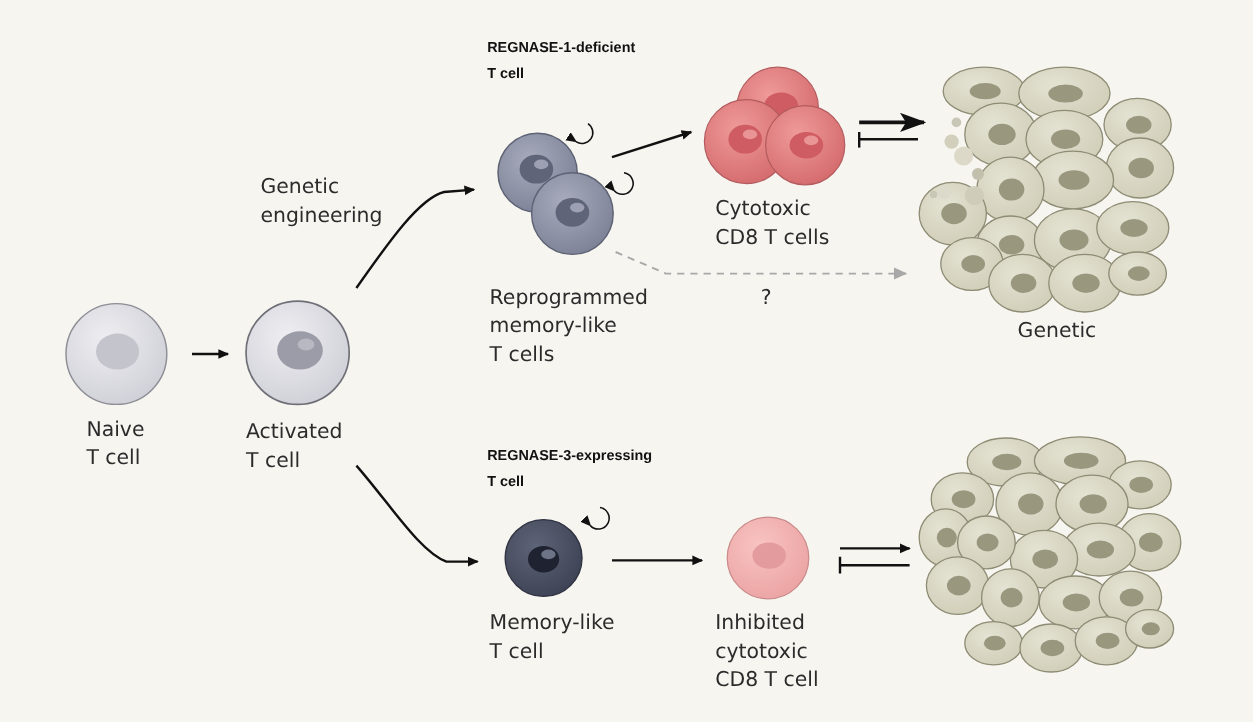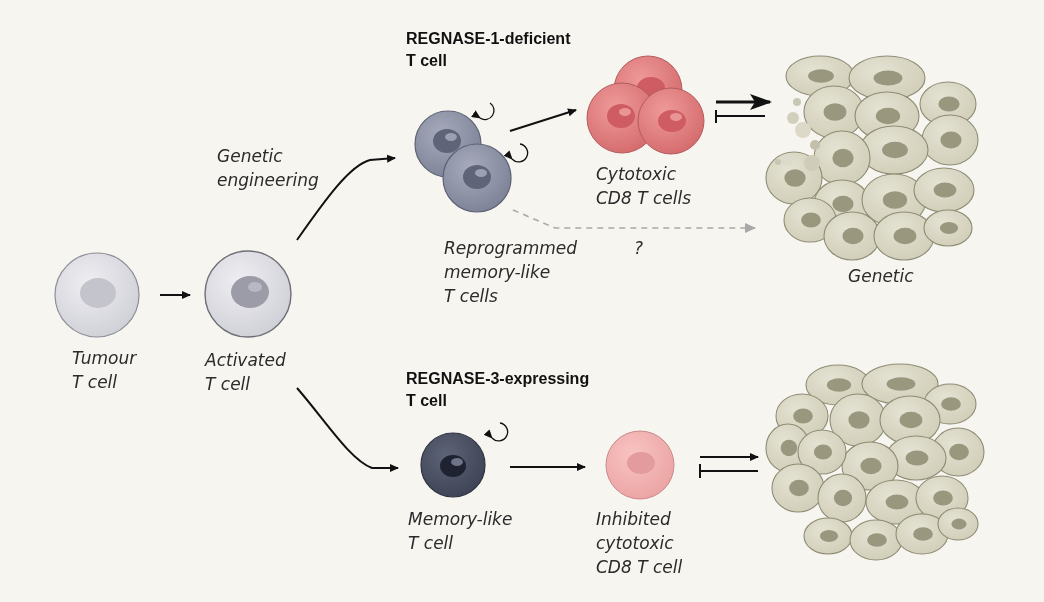--- a/index.html
+++ b/index.html
@@ -1,19 +1,19 @@
 <!DOCTYPE html>
 <html><head>
 <meta charset="utf-8">
 <style>
   html,body{margin:0;padding:0;}
   body{width:1044px;height:602px;background:#f7f5f0;position:relative;overflow:hidden;font-family:"Liberation Sans",sans-serif;color:#2a2a2a;}
   #scene{position:absolute;left:0;top:0;}
-  .lbl{position:absolute;font-family:"DejaVu Sans",sans-serif;font-size:17px;line-height:24px;color:#2b2b2b;white-space:pre-line;font-style:italic;}
-  .head{position:absolute;font-family:"Liberation Sans",sans-serif;font-weight:bold;font-size:16px;line-height:22px;color:#111;white-space:pre-line;}
+  .lbl{position:absolute;font-family:"DejaVu Sans",sans-serif;font-size:17px;line-height:24px;color:#2b2b2b;white-space:pre-line;}
+  .head{position:absolute;font-family:"Liberation Sans",sans-serif;font-weight:bold;font-size:12px;line-height:22px;color:#111;white-space:pre-line;}
 </style>
 </head>
 <body>
 
 <svg id="scene" width="1044" height="602" viewBox="0 0 1044 602">
   <defs>
     <marker id="ah" markerWidth="10" markerHeight="10" refX="8" refY="5" orient="auto" markerUnits="userSpaceOnUse">
       <path d="M0,1 L9,5 L0,9 Z" fill="#111"></path>
     </marker>
     <marker id="ahBig" markerWidth="22" markerHeight="16" refX="20" refY="8" orient="auto" markerUnits="userSpaceOnUse">
@@ -197,27 +197,27 @@
       <ellipse cx="958" cy="524" rx="20" ry="16" fill="url(#gTum)" stroke="#8e8c74" stroke-width="1.1"></ellipse>
       <ellipse cx="959" cy="524" rx="7.6" ry="5.44" fill="#9a977f"></ellipse>
     </g>
 </svg>
 
 <div class="head" style="left:406px;top:28px;">REGNASE-1-deficient
 T cell</div>
 <div class="head" style="left:406px;top:368px;">REGNASE-3-expressing
 T cell</div>
 
-<div class="lbl" style="left:72px;top:346px;">Tumour
+<div class="lbl" style="left:72px;top:346px;">Naive
 T cell</div>
 <div class="lbl" style="left:205px;top:348px;">Activated
 T cell</div>
 <div class="lbl" style="left:217px;top:144px;">Genetic
 engineering</div>
-<div class="lbl" style="left:408px;top:236px;margin-left:36px;">Reprogrammed
+<div class="lbl" style="left:408px;top:236px;">Reprogrammed
 memory-like
 T cells</div>
 <div class="lbl" style="left:596px;top:162px;">Cytotoxic
 CD8 T cells</div>
 <div class="lbl" style="left:634px;top:236px;">?</div>
 <div class="lbl" style="left:848px;top:264px;">Genetic</div>
 <div class="lbl" style="left:408px;top:507px;">Memory-like
 T cell</div>
 <div class="lbl" style="left:596px;top:507px;">Inhibited
 cytotoxic

